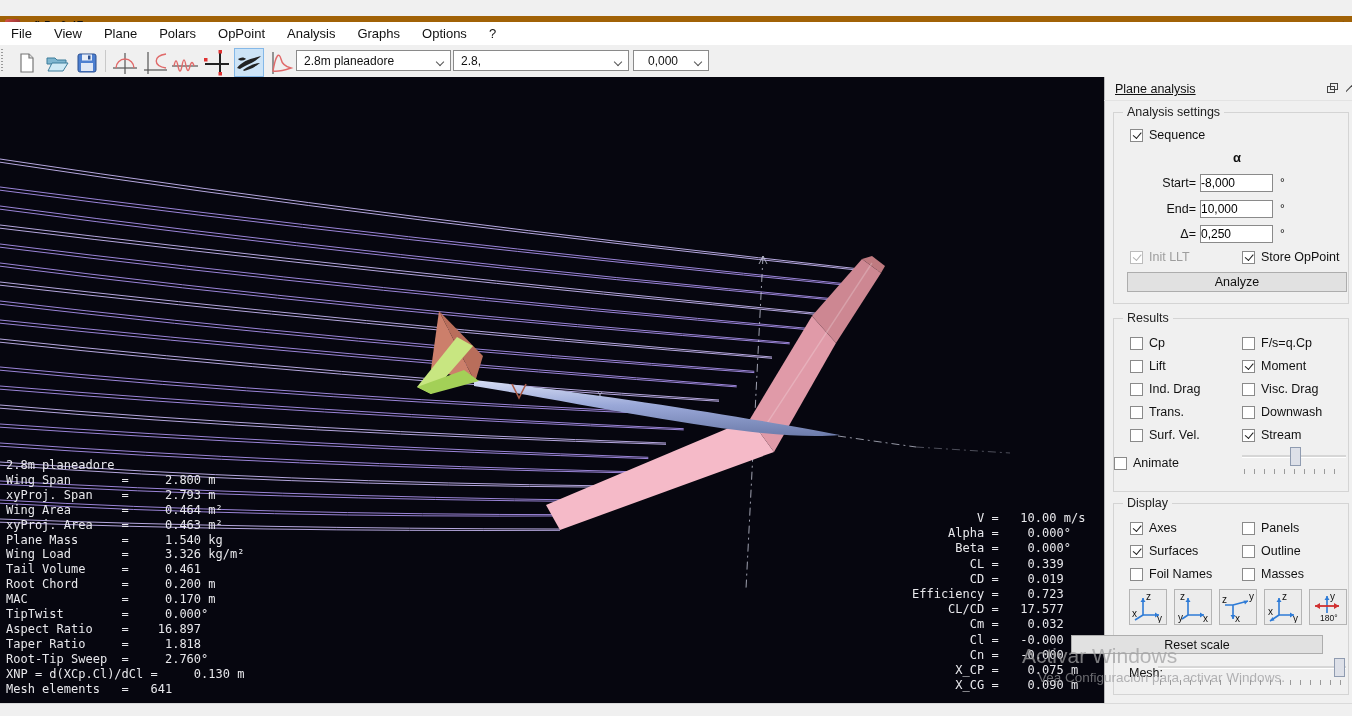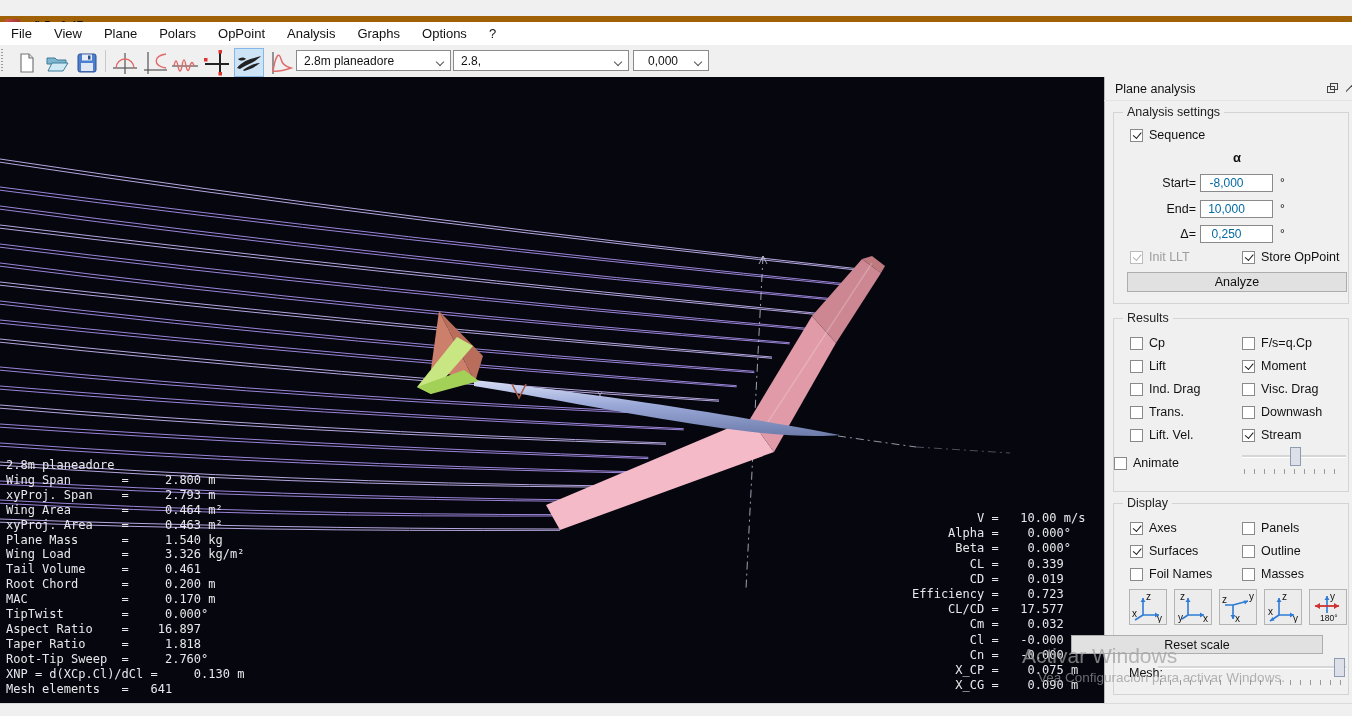--- a/index.html
+++ b/index.html
@@ -46,21 +46,21 @@
   .overlay-text{position:absolute;margin:0;font-family:"DejaVu Sans Mono","Liberation Mono",monospace;
      font-size:12px;line-height:14.9px;color:#e8e8ec;white-space:pre;}
   #plane-info{left:6px;top:381px;}
   #op-results{left:912px;top:434px;line-height:15.2px;}
   #watermark1{left:1022px;top:644px;font-size:21px;color:rgba(160,160,162,0.75);z-index:40;}
   #watermark2{left:1022px;top:670px;font-size:13.5px;color:rgba(150,150,152,0.7);z-index:40;white-space:nowrap;margin-left:16px;}
 
   
   #panel{left:1104px;top:77px;width:248px;height:626px;background:#f0f0f0;border-left:1px solid #b9b9b9;box-sizing:border-box;}
   #panel-header{left:1104px;top:78px;width:248px;height:22px;border-bottom:1px solid #e3e3e3;}
-  #panel-title{left:1115px;top:82px;font-size:12.5px;color:#111;}
+  #panel-title{left:1115px;top:82px;font-size:12.5px;color:#111;text-decoration:underline;}
   #panel-float{left:1327px;top:83px;width:11px;height:10px;}
   #panel-float::before{content:"";position:absolute;left:0;top:3px;width:6px;height:5px;border:1px solid #444;background:#f0f0f0;}
   #panel-float::after{content:"";position:absolute;left:3px;top:0;width:6px;height:5px;border:1px solid #444;}
   #panel-close{left:1346px;top:83px;width:6px;height:10px;overflow:hidden;}
   #panel-close::before{content:"";position:absolute;left:2px;top:1px;width:1.2px;height:10px;background:#444;transform:rotate(45deg);}
 
   .groupbox{border:1px solid #d4d4d4;background:#f0f0f0;}
   .group-title{position:absolute;top:-8px;left:9px;background:#f0f0f0;padding:0 4px;font-size:12.5px;color:#222;}
   #grp-analysis{left:1113px;top:112px;width:234px;height:190px;}
   #grp-results{left:1113px;top:318px;width:234px;height:172px;}
@@ -71,21 +71,21 @@
   .box.on::after{content:"";position:absolute;left:1.5px;top:2px;width:7px;height:3.5px;
      border-left:1.8px solid #1c1c1c;border-bottom:1.8px solid #1c1c1c;transform:rotate(-50deg);}
   .box.dis{border-color:#bcbcbc;}
   .box.dis.on::after{border-color:#b2b2b2;}
   .cbl{font-size:12.5px;color:#111;}
   .cbl.dis{color:#9d9d9d;}
 
   .alpha-sym{font-size:13px;font-weight:bold;color:#111;}
   .inrow-label{position:absolute;font-size:12.5px;color:#111;text-align:right;width:60px;}
   .field{position:absolute;width:73px;height:18px;background:#fff;border:1px solid #8a8a8a;
-     font-size:12px;color:#0369a1;text-align:center;padding-right:20px;line-height:17px;box-sizing:border-box;}
+     font-size:12px;color:#000000;text-align:left;padding-right:20px;line-height:17px;box-sizing:border-box;}
   .deg{position:absolute;font-size:12px;color:#111;}
 
   .pbtn{position:absolute;background:#e1e1e1;border:1px solid #adadad;font-size:12.5px;color:#111;
      display:flex;align-items:center;justify-content:center;box-sizing:border-box;}
 
   .slider{position:absolute;}
   .slider .track{position:absolute;left:0;right:0;top:8px;height:2px;background:#d6d6d6;border-bottom:1px solid #fff;}
   .slider .handle{position:absolute;top:0;width:11px;height:19px;background:#dde0e8;border:1px solid #8f9bb0;box-sizing:border-box;}
   .slider .ticks{position:absolute;left:2px;right:2px;top:22px;height:5px;
      background:repeating-linear-gradient(90deg,#9a9a9a 0 1px,transparent 1px 10px);}
@@ -378,21 +378,21 @@
 <div class="abs cbrow" style="left:1130px;top:405px">
   <span class="box"></span>
   <span class="cbl">Trans.</span>
 </div>
 <div class="abs cbrow" style="left:1242px;top:405px">
   <span class="box"></span>
   <span class="cbl">Downwash</span>
 </div>
 <div class="abs cbrow" style="left:1130px;top:428px">
   <span class="box"></span>
-  <span class="cbl">Lift. Vel.</span>
+  <span class="cbl">Surf. Vel.</span>
 </div>
 <div class="abs cbrow" style="left:1242px;top:428px">
   <span class="box on"></span>
   <span class="cbl">Stream</span>
 </div>
 <div class="abs cbrow" style="left:1114px;top:456px">
   <span class="box"></span>
   <span class="cbl">Animate</span>
 </div>
 <div class="abs slider" style="left:1242px;top:447px;width:104px;height:28px">

